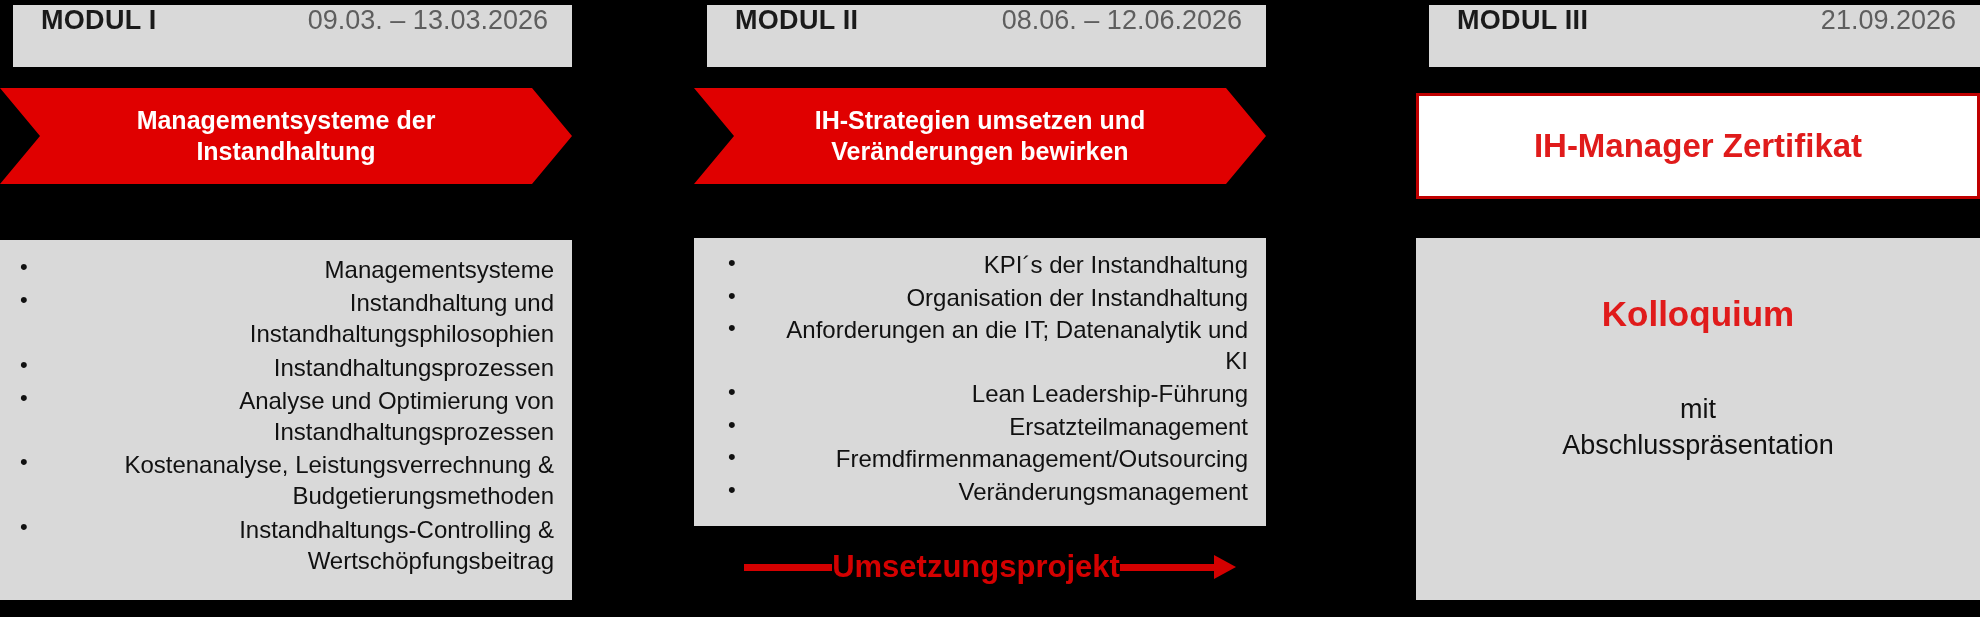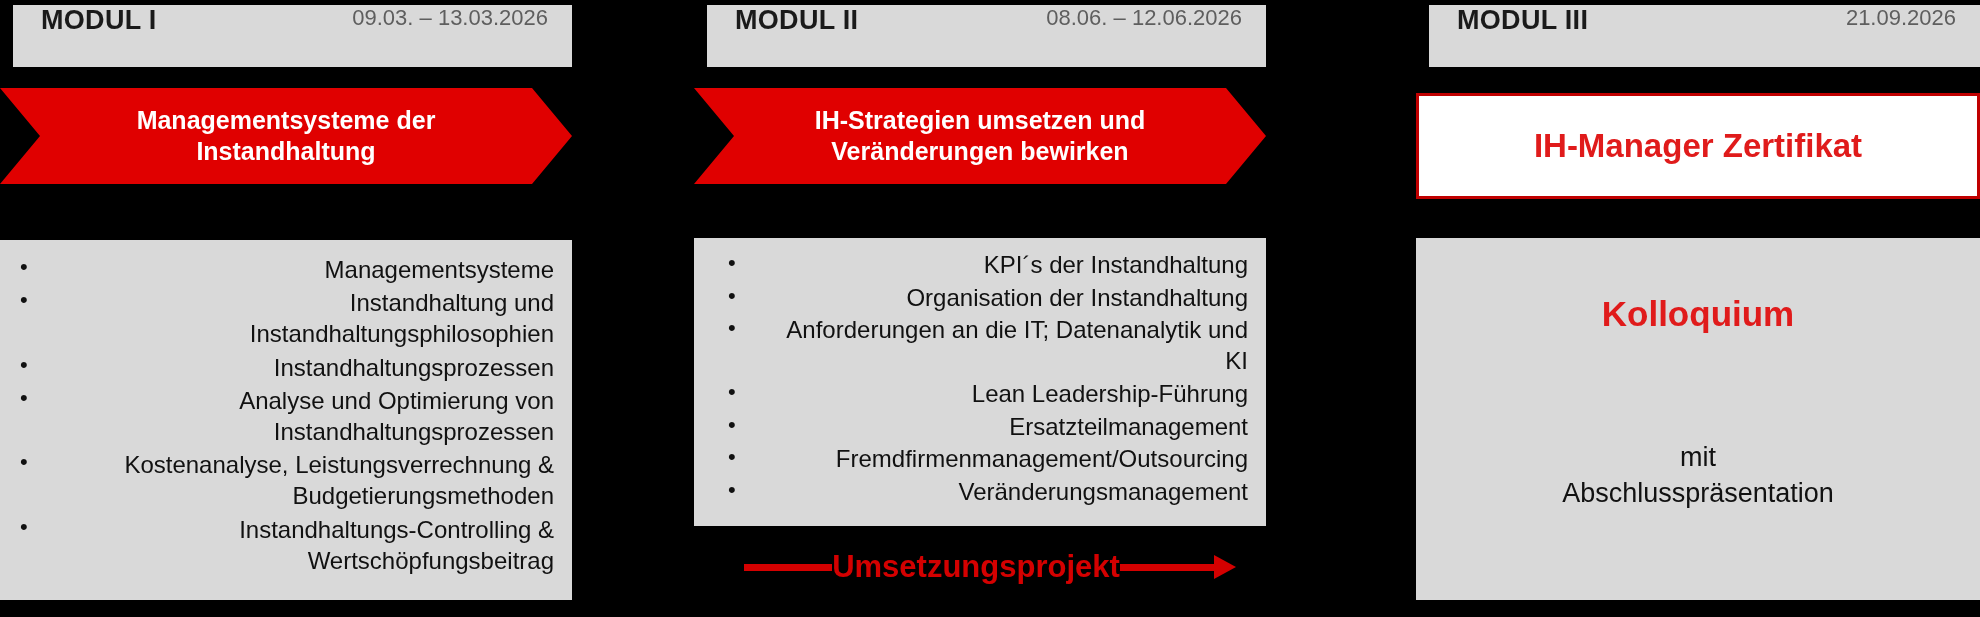--- a/index.html
+++ b/index.html
@@ -42,21 +42,21 @@
     margin-left: 13px;
   }
   .module-name {
     font-size: 27px;
     font-weight: bold;
     color: #1a1a1a;
     letter-spacing: 0.3px;
     white-space: nowrap;
   }
   .module-date {
-    font-size: 22px;
+    font-size: 27px;
     color: #5e5e5e;
     white-space: nowrap;
   }
 
   
   .chevron {
     position: absolute;
     top: 88px;
     left: 0;
     right: 0;
@@ -174,21 +174,20 @@
     top: 238px;
     left: 0;
     right: 0;
     height: 362px;
     background: #d9d9d9;
     display: flex;
     flex-direction: column;
     align-items: center;
     justify-content: flex-start;
     padding-top: 56px;
-    gap: 48px;
   }
   .kol-title {
     font-size: 35px;
     font-weight: bold;
     color: #e01b1b;
     white-space: nowrap;
   }
   .kol-sub {
     margin-top: 58px;
     font-size: 27px;

